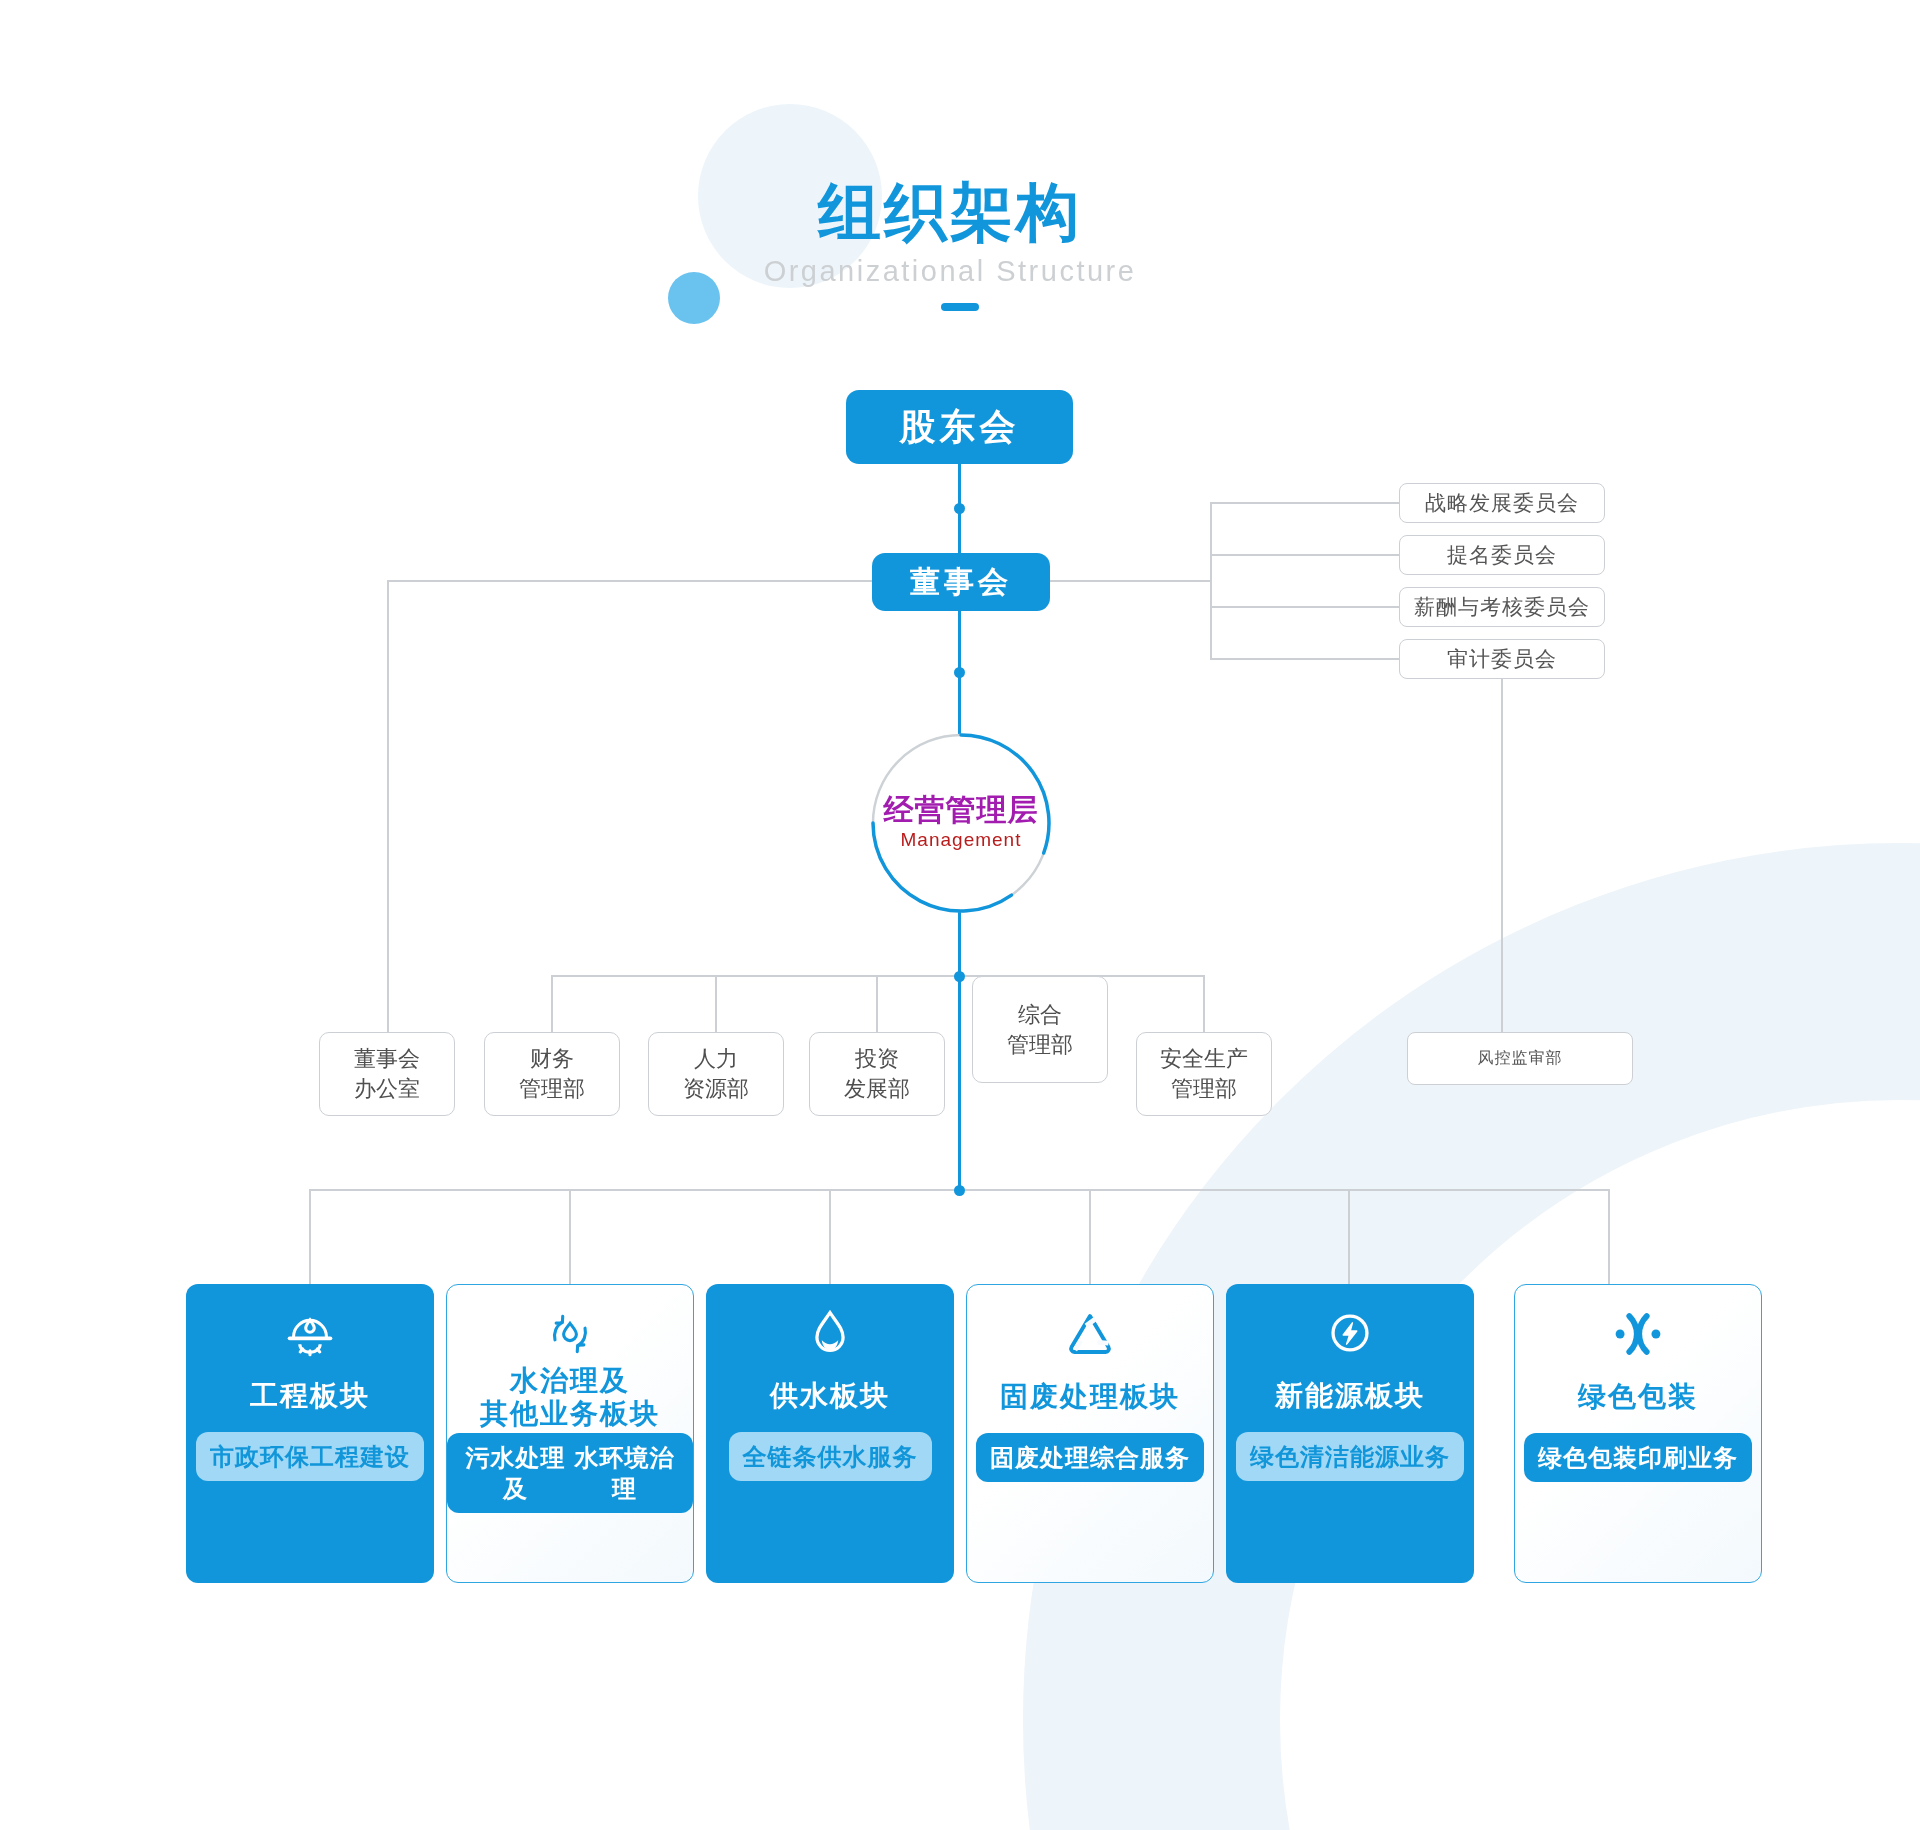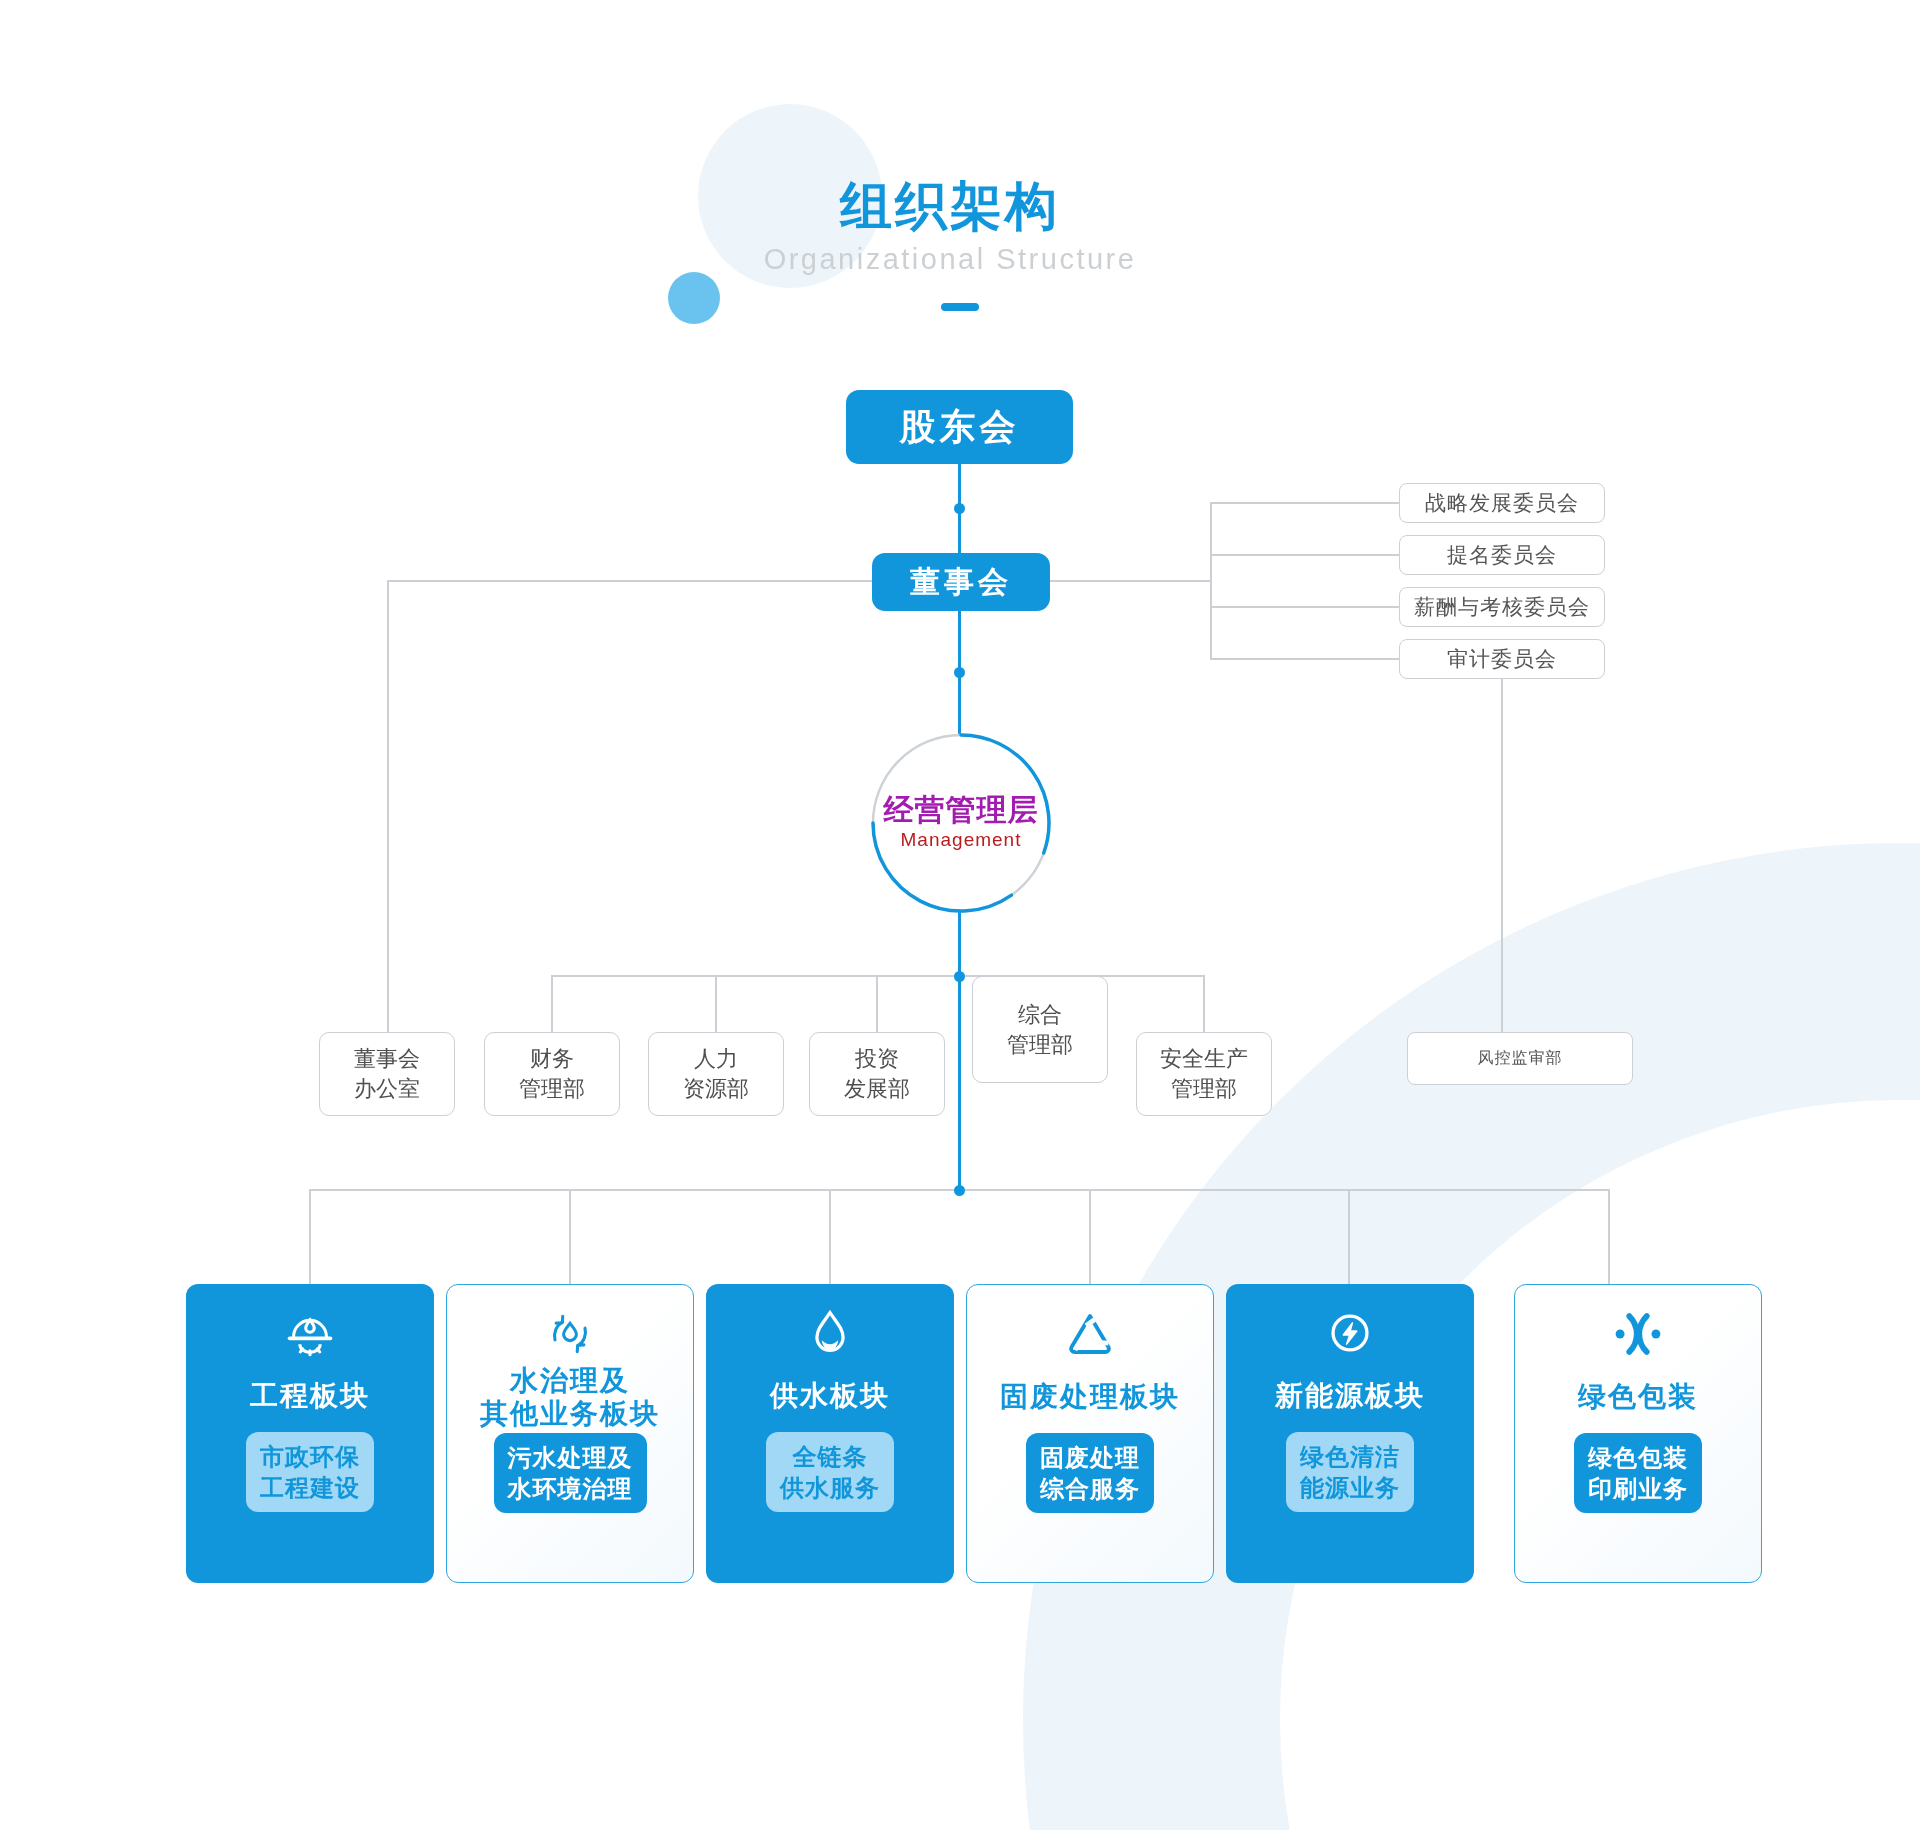--- a/index.html
+++ b/index.html
@@ -9,21 +9,21 @@
   
   .deco-ring{position:absolute;left:1023px;top:843px;width:1754px;height:1754px;
     border:257px solid #edf4fa;border-radius:50%;box-sizing:border-box;z-index:0;}
   .deco-title-circle{position:absolute;left:698px;top:104px;width:184px;height:184px;
     border-radius:50%;background:#edf5fb;z-index:0;}
   .deco-dot{position:absolute;left:668px;top:272px;width:52px;height:52px;
     border-radius:50%;background:#6ac2ef;z-index:1;}
 
   
   .header{position:absolute;left:600px;top:178px;width:700px;text-align:center;z-index:2;}
-  .header .zh{font-size:52px;font-weight:800;color:#1296db;letter-spacing:3px;line-height:1.1;}
+  .header .zh{font-size:63px;font-weight:800;color:#1296db;letter-spacing:3px;line-height:1.1;}
   .header .en{font-size:29px;color:#cdd0d3;letter-spacing:2.5px;margin-top:8px;font-weight:500;}
   .header-dash{position:absolute;left:941px;top:303px;width:38px;height:8px;border-radius:4px;
     background:#1296db;z-index:2;}
 
   
   .hline{position:absolute;height:2px;background:#ccd0d4;z-index:1;}
   .vline{position:absolute;width:2px;background:#ccd0d4;z-index:1;}
   .vblue{position:absolute;width:3px;background:#1296db;left:958px;z-index:2;}
   .bdot{position:absolute;width:11px;height:11px;border-radius:50%;background:#1296db;
     left:954px;z-index:3;}
@@ -48,21 +48,21 @@
   .card.solid{background:#1296db;color:#fff;}
   .card.outline{background:linear-gradient(135deg,#ffffff 40%,#f3f9fd 100%);
     border:1.5px solid #2fa6e2;color:#1296db;}
   .card-icon{margin-top:20px;height:58px;display:flex;align-items:center;justify-content:center;}
   .card-icon svg{stroke:currentColor;fill:none;}
   .card-title{height:68px;display:flex;flex-direction:column;align-items:center;
     justify-content:center;font-size:28px;font-weight:bold;line-height:1.18;letter-spacing:2px;}
   .card-title span{display:block;}
   .card-tag{margin:2px auto 0;width:fit-content;padding:9px 14px;border-radius:12px;
     font-size:24px;font-weight:bold;line-height:1.3;letter-spacing:1px;
-    display:flex;flex-direction:column;align-items:center;text-align:center;}
+    display:flex;flex-direction:row;align-items:center;text-align:center;}
   .card.solid .card-tag{background:#a0d8f6;color:#1196da;}
   .card.outline .card-tag{background:#1296db;color:#fff;}
   .card-tag span{display:block;}
 </style>
 </head>
 <body>
 
 <div id="stage">
 
   <div class="deco-ring"></div>

